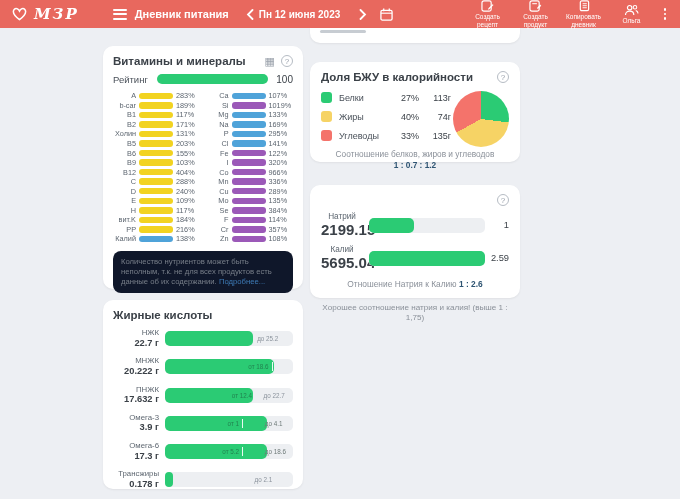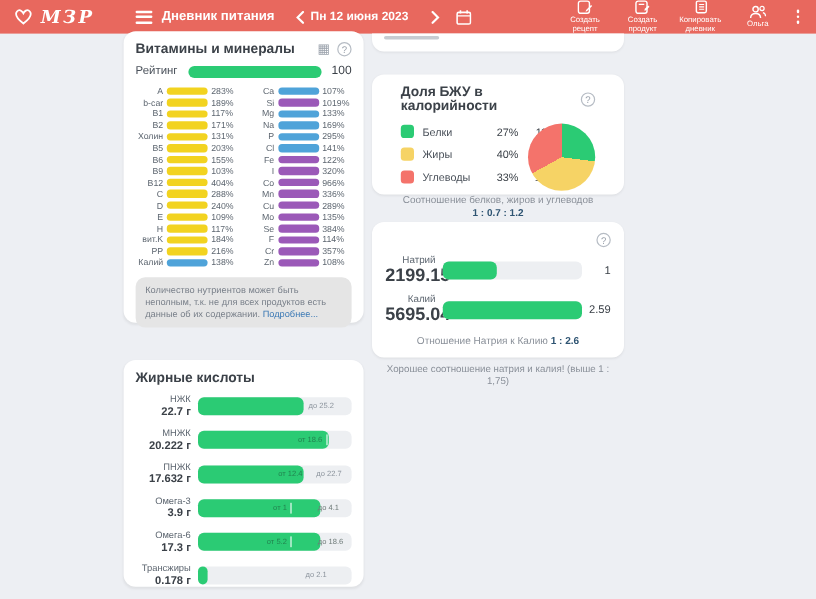--- a/index.html
+++ b/index.html
@@ -33,33 +33,33 @@
   .qmark { width:12px; height:12px; border:1px solid #b6bcc4; border-radius:50%; color:#9aa1ab;
            font-size:8px; display:flex; align-items:center; justify-content:center; cursor:pointer; }
   .gridicon { color:#9aa1ab; font-size:11px; line-height:11px; cursor:pointer; }
 
   
   .clipped { position:absolute; left:310px; top:28px; width:210px; height:15px; background:#fff;
              border-radius:0 0 10px 10px; box-shadow:0 1px 2px rgba(60,64,70,.08); overflow:hidden; }
   .clipped .smudge { margin:2px 0 0 10px; width:46px; height:3px; background:#c7ccd2; border-radius:2px; }
 
   
-  .vitamins { left:103px; top:26px; width:200px; height:243px; padding:9px 10px 8px; }
-  .rating-row { display:flex; align-items:flex-end; margin-top:7px; }
+  .vitamins { left:103px; top:46px; width:200px; height:243px; padding:9px 10px 8px; }
+  .rating-row { display:flex; align-items:flex-start; margin-top:7px; }
   .rating-label { font-size:9.5px; color:#4a515a; width:44px; }
   .rating-bar { flex:1; height:10px; border-radius:5px; background:#2bcb74; margin-right:8px; }
   .rating-val { font-size:10px; color:#3b4148; }
   .vit-grid { display:flex; gap:5px; margin-top:6px; }
   .vit-col { flex:1; }
   .vit-row { display:flex; align-items:center; height:9.55px; }
   .vit-name { width:26px; font-size:7.3px; color:#5d6670; text-align:right; padding-right:3px;
               white-space:nowrap; overflow:hidden; }
   .vit-bar { width:34px; height:6.5px; border-radius:3px; }
   .vit-pct { flex:1; font-size:7.3px; color:#5d6670; padding-left:3px; white-space:nowrap; }
-  .note { margin-top:7px; background:#e5e5e5; border-radius:8px; padding:6px 8px;
+  .note { margin-top:7px; background:#0f172a; border-radius:8px; padding:6px 8px;
           font-size:7.7px; line-height:1.32; color:#787f89; }
   .note a { color:#3d7ab5; text-decoration:none; cursor:pointer; }
 
   
   .fatty { left:103px; top:300px; width:200px; height:189px; padding:9px 10px 7px; }
   .fat-rows { margin-top:8px; }
   .fat-row { display:flex; align-items:center; margin-bottom:9px; }
   .fat-label { width:52px; text-align:right; padding-right:6px; }
   .fat-name { font-size:7.8px; color:#5d6670; line-height:1.1; }
   .fat-val { font-size:9.3px; font-weight:bold; color:#3b4148; line-height:1.15; }
@@ -69,36 +69,36 @@
             font-size:6.3px; white-space:nowrap; }
   .marker.on-gray { color:#8b939c; }
   .marker.on-green { color:rgba(25,70,48,.55); }
   .marker.on-mixed { color:#6e7a78; }
   .marker.tick::after { content:""; display:inline-block; width:1px; height:9px;
                         background:rgba(255,255,255,.9); margin-left:3px; }
   .fat-footer { margin-top:3px; text-align:center; font-size:8.4px; color:#8a9099; }
   .ratio-strong { color:#2e5472; font-weight:bold; }
 
   
-  .bju { left:310px; top:62px; width:210px; height:100px; padding:9px 24px 7px; }
+  .bju { left:310px; top:62px; width:210px; height:100px; padding:9px 11px 7px; }
   .bju-body { position:relative; margin-top:5px; }
   .legend-row { display:flex; align-items:center; height:19px; }
   .swatch { width:11px; height:11px; border-radius:3px; margin-right:7px; }
   .leg-name { width:52px; font-size:9px; color:#4a515a; }
   .leg-pct { width:28px; font-size:9px; color:#3b4148; text-align:right; }
   .leg-grams { width:32px; font-size:9px; color:#3b4148; text-align:right; }
   .pie { position:absolute; right:0; top:3px; width:56px; height:56px; border-radius:50%; }
   .bju-footer { margin-top:4px; text-align:center; font-size:8.3px; color:#8a9099; line-height:1.3; }
   .bju-footer .ratio-strong { display:block; }
 
   
   .balance { left:310px; top:185px; width:210px; height:113px; padding:9px 11px 7px; }
   .bal-rows { margin-top:6px; }
   .bal-row { display:flex; align-items:center; margin-bottom:7px; }
-  .bal-label { width:48px; text-align:right; padding-right:6px; }
+  .bal-label { width:48px; text-align:center; padding-right:6px; }
   .bal-name { font-size:8.2px; color:#5d6670; line-height:1.1; }
   .bal-val { font-size:15px; font-weight:bold; color:#3b4148; line-height:1.15; }
   .bal-track { position:relative; flex:1; height:15px; border-radius:5px; background:#edeff2; }
   .bal-fill { position:absolute; left:0; top:0; bottom:0; border-radius:5px; background:#2bcb74; }
   .bal-right { width:24px; text-align:right; font-size:9.3px; color:#3b4148; }
   .bal-ratio { text-align:center; font-size:8.4px; color:#8a9099; }
   .bal-note { margin-top:14px; text-align:center; font-size:8.1px; color:#8a9099; line-height:1.3; }
 </style>
 </head>
 <body>

